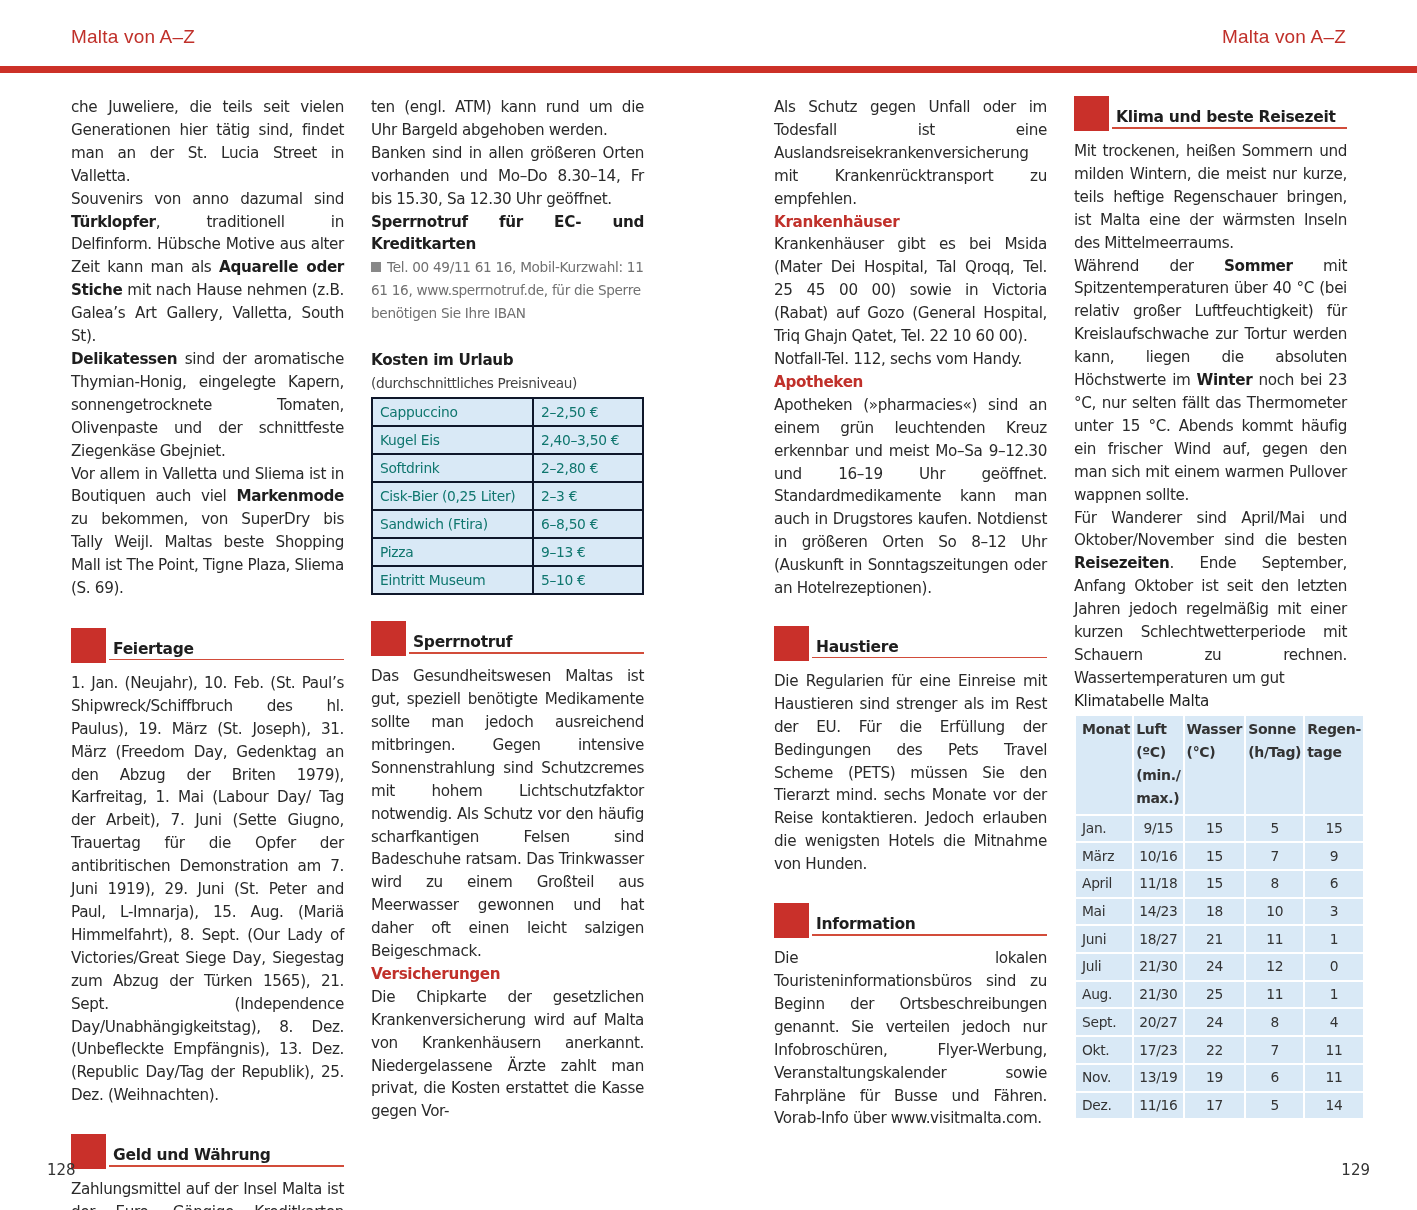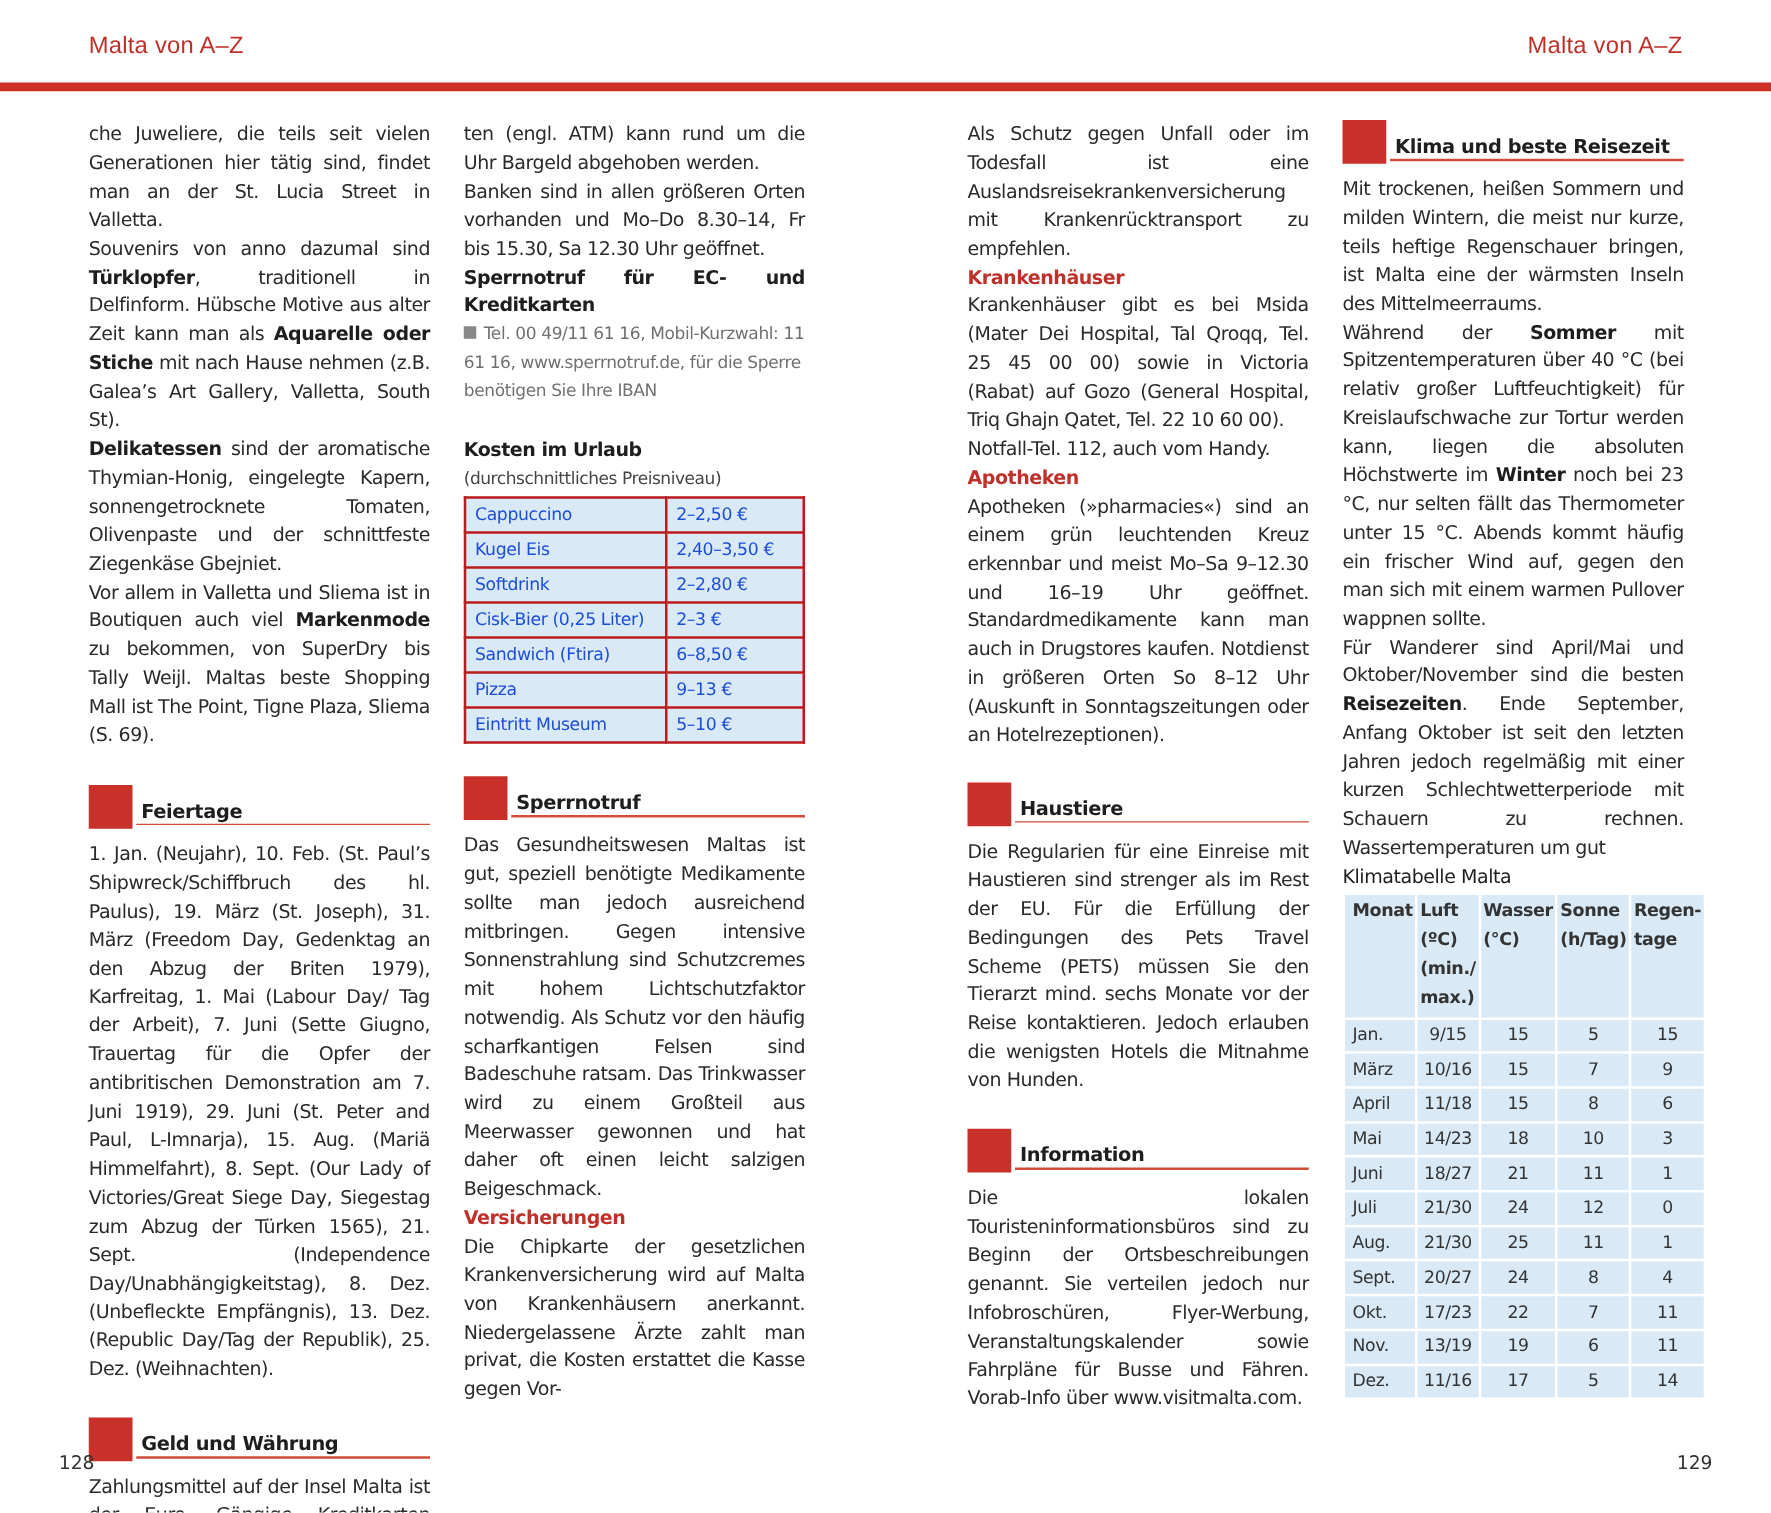--- a/index.html
+++ b/index.html
@@ -39,21 +39,21 @@
   .sub-black { font-weight: bold; color: #1e1e1e; margin-top: 21px; font-size: 15.2px; }
 
   .info-box { font-size: 13.6px; color: #707070; line-height: 23px; text-align: left; letter-spacing: -0.3px; }
   .bullet-sq { display: inline-block; width: 10px; height: 10px; background: #888; margin-right: 6px; vertical-align: 0; }
 
   .small-note { font-size: 13.6px; color: #444; text-align: left; }
 
   table.cost {
     width: 273px; border-collapse: collapse; margin-top: 2px; font-size: 13.8px; letter-spacing: -0.3px;
   }
-  table.cost td { background: #d9e9f6; border: 2px solid #b91c1c; height: 28px; padding: 0 12px 0 7px; color: #1d4ed8; }
+  table.cost td { background: #d9e9f6; border: 2px solid #0f172a; height: 28px; padding: 0 12px 0 7px; color: #0f766e; }
   table.cost td.price { width: 110px; }
 
   .klima-title { font-size: 15.2px; color: #1e1e1e; margin-top: 20px; text-align: left; }
   table.klima {
     width: 273px; border-collapse: collapse; font-size: 13.8px; letter-spacing: -0.3px; margin-top: 1px;
   }
   table.klima th {
     background: #d9e9f6; border: 2px solid #ffffff; font-weight: bold; color: #333;
     vertical-align: top; padding: 2px 2px 4px 2px; line-height: 23px; font-size: 14px;
   }
@@ -143,21 +143,21 @@
 
   <p class="sub-red">Versicherungen</p>
   <p>Die Chipkarte der gesetzlichen Krankenversicherung wird auf Malta von Krankenhäusern anerkannt. Niedergelassene Ärzte zahlt man privat, die Kosten erstattet die Kasse gegen Vor-</p>
 </div>
 
 <div class="col c3">
   <p>Als Schutz gegen Unfall oder im Todesfall ist eine Auslandsreisekrankenversicherung mit Krankenrücktransport zu empfehlen.</p>
 
   <p class="sub-red">Krankenhäuser</p>
   <p>Krankenhäuser gibt es bei Msida (Mater Dei Hospital, Tal Qroqq, Tel. 25 45 00 00) sowie in Victoria (Rabat) auf Gozo (General Hospital, Triq Ghajn Qatet, Tel. 22 10 60 00).</p>
-  <p>Notfall-Tel. 112, auch vom Handy.</p>
+  <p>Notfall-Tel. 112, sechs vom Handy.</p>
 
   <p class="sub-red">Apotheken</p>
   <p>Apotheken (»pharmacies«) sind an einem grün leuchtenden Kreuz erkennbar und meist Mo–Sa 9–12.30 und 16–19 Uhr geöffnet. Standardmedikamente kann man auch in Drugstores kaufen. Notdienst in größeren Orten So 8–12 Uhr (Auskunft in Sonntagszeitungen oder an Hotelrezeptionen).</p>
 
   <div class="sec-head" style="margin-top:26px;">
     <div class="sq"></div>
     <div class="title">Haustiere</div>
     <div class="rule"></div>
   </div>
   <p>Die Regularien für eine Einreise mit Haustieren sind strenger als im Rest der EU. Für die Erfüllung der Bedingungen des Pets Travel Scheme (PETS) müssen Sie den Tierarzt mind. sechs Monate vor der Reise kontaktieren. Jedoch erlauben die wenigsten Hotels die Mitnahme von Hunden.</p>

